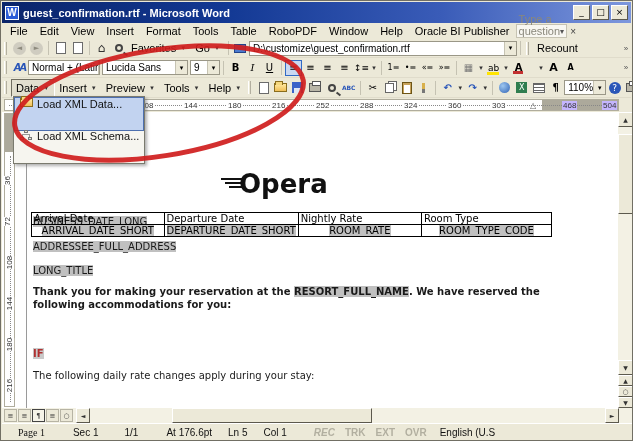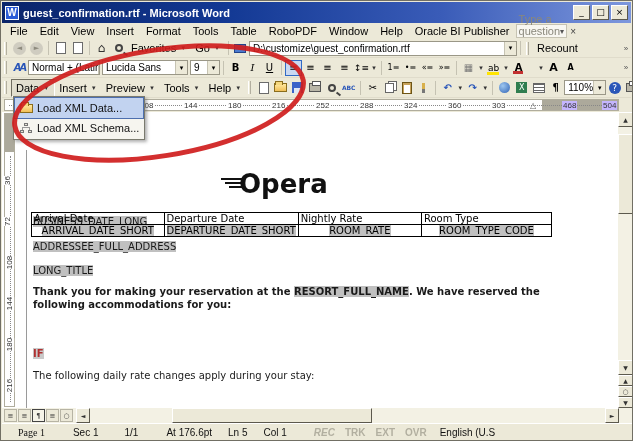--- a/index.html
+++ b/index.html
@@ -112,21 +112,21 @@
   #hthumb { position:absolute; left:170px; top:0; width:200px; height:15px; background:#ece9d8;
     border:1px solid; border-color:#fff #5c594d #5c594d #fff; }
   
   #statusbar { position:absolute; left:1px; top:422px; width:631px; height:18px; background:#ece9d8;
     border-top:1px solid #fff; display:flex; align-items:center; font-size:10px; color:#111; }
   #statusbar .cell { padding:0 8px; white-space:nowrap; }
   #statusbar .dim { color:#b2afa0; font-weight:bold; padding:0 5px; }
   
   #data-menu { position:absolute; left:12px; top:95px; width:132px; background:#f6f5ef;
     border:1px solid #7a7a6e; box-shadow:2px 2px 3px rgba(80,80,80,.45); z-index:40; padding:1px; }
-  .dm-row { height:20px; display:flex; align-items:center; font-size:11px; color:#111; }
+  .dm-row { height:32px; display:flex; align-items:flex-start; font-size:11px; color:#111; }
   .dm-row.sel { background:#c2d3f0; outline:1px solid #4d6fae; }
   .dm-ico { width:22px; display:flex; justify-content:center; flex:none; }
   .schema-ico { width:12px; height:10px; position:relative; }
   .schema-ico i { position:absolute; width:4px; height:3px; background:#e8e6da; border:1px solid #777; }
   .schema-ico i:nth-child(1){ left:4px; top:0; }
   .schema-ico i:nth-child(2){ left:0; bottom:0; }
   .schema-ico i:nth-child(3){ left:8px; bottom:0; }
   .schema-ico:before { content:""; position:absolute; left:2px; right:2px; top:4px; height:3px;
     border:1px solid #999; border-bottom:none; }
   

